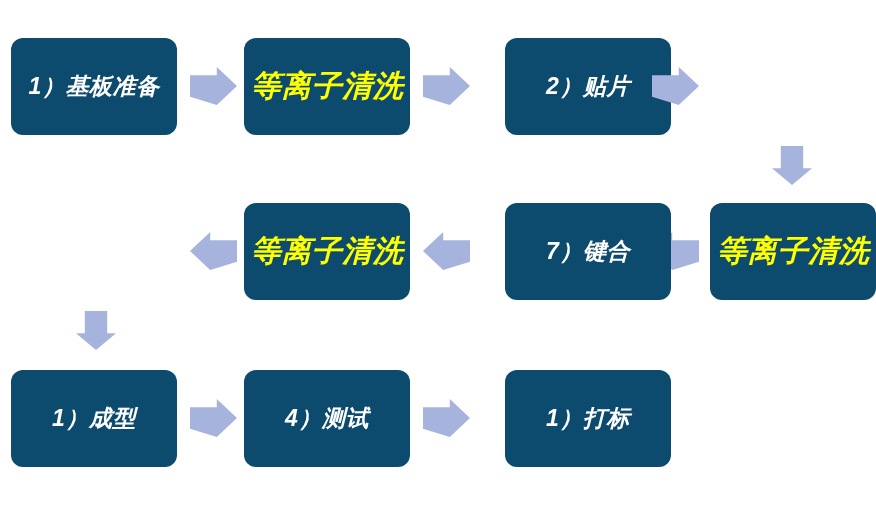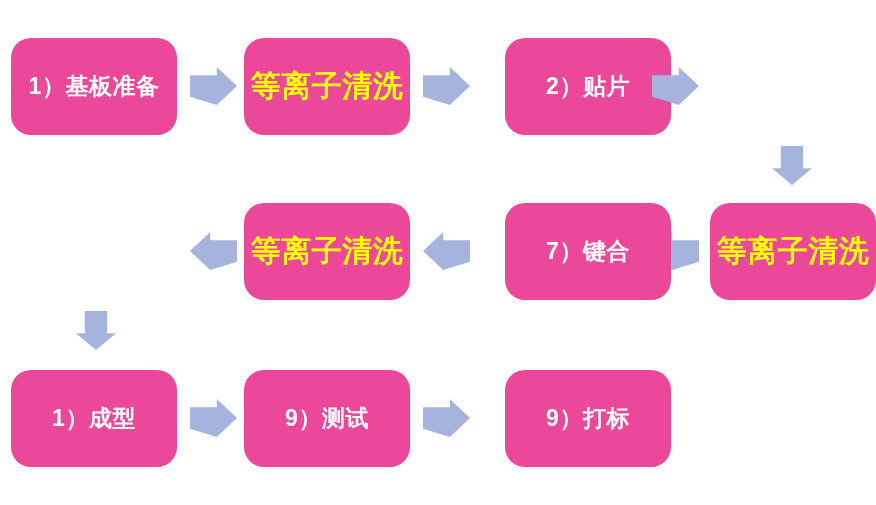--- a/index.html
+++ b/index.html
@@ -16,31 +16,32 @@
   }
   .canvas {
     position: absolute;
     left: 0; top: 0;
     width: 876px; height: 505px;
   }
   .node {
     position: absolute;
     width: 166px;
     height: 97px;
-    background: #ec4899;
-    border-radius: 20px;
+    background: #0c4a6e;
+    border-radius: 12px;
     display: flex;
     align-items: center;
     justify-content: center;
     color: #ffffff;
     font-weight: bold;
     font-size: 23px;
     letter-spacing: 0.5px;
     white-space: nowrap;
     text-align: center;
+    font-style: italic;
   }
   .node.highlight {
     color: #FFFF00;
     font-size: 30px;
   }
   
   .c1 { left: 11px; }
   .c2 { left: 244px; }
   .c3 { left: 505px; }
   .c4 { left: 710px; }
@@ -97,17 +98,17 @@
   <div class="arrow arrow-left ar2 g3"></div>
   <div class="node r2 c3">7）键合</div>
   <div class="arrow arrow-left ar2 g2"></div>
   <div class="node highlight r2 c2">等离子清洗</div>
   <div class="arrow arrow-left ar2 g1"></div>
 
   <div class="arrow arrow-down v-col1"></div>
 
   <div class="node r3 c1">1）成型</div>
   <div class="arrow arrow-right ar3 g1"></div>
-  <div class="node r3 c2">9）测试</div>
+  <div class="node r3 c2">4）测试</div>
   <div class="arrow arrow-right ar3 g2"></div>
-  <div class="node r3 c3">9）打标</div>
+  <div class="node r3 c3">1）打标</div>
 
 </div>
 
 </body></html>

